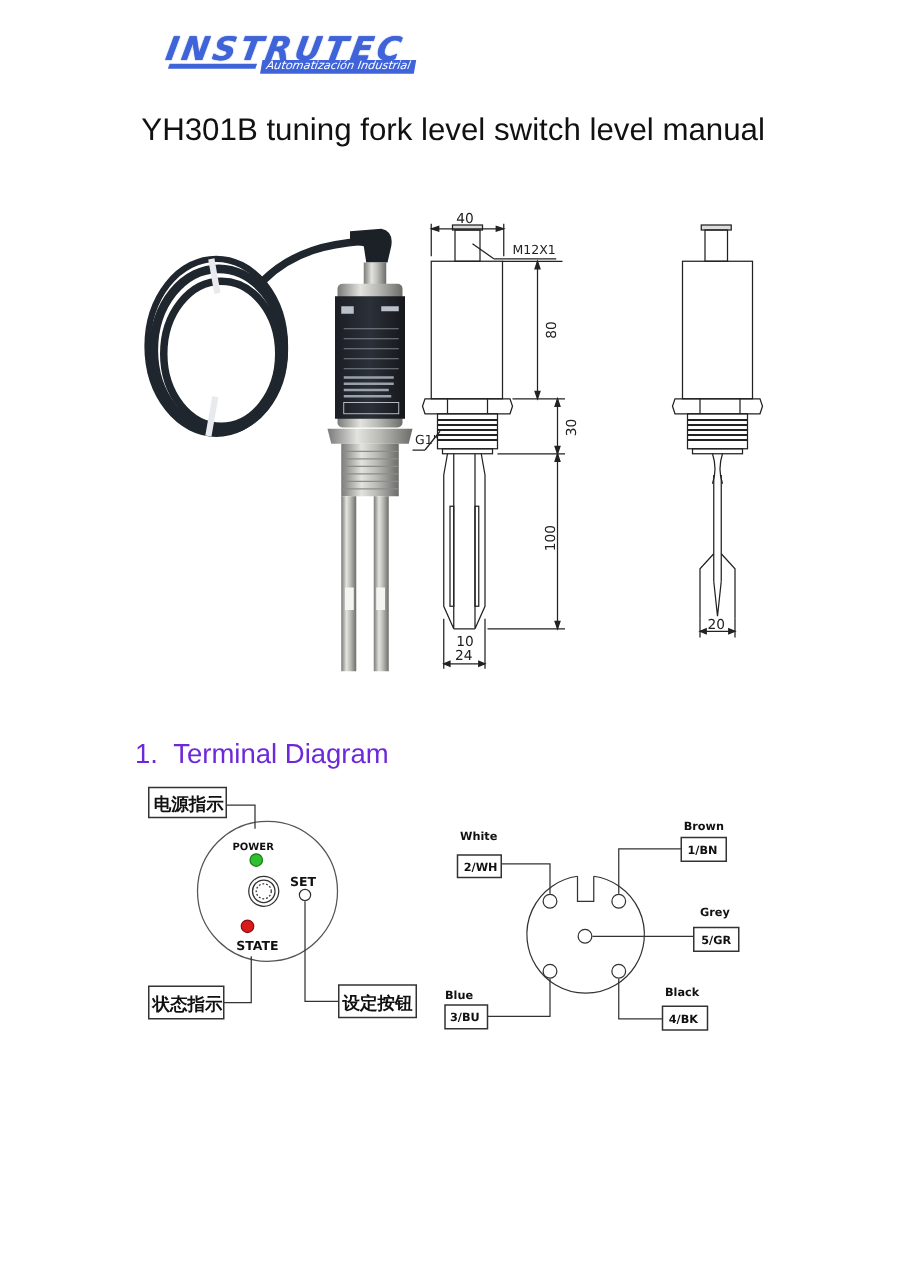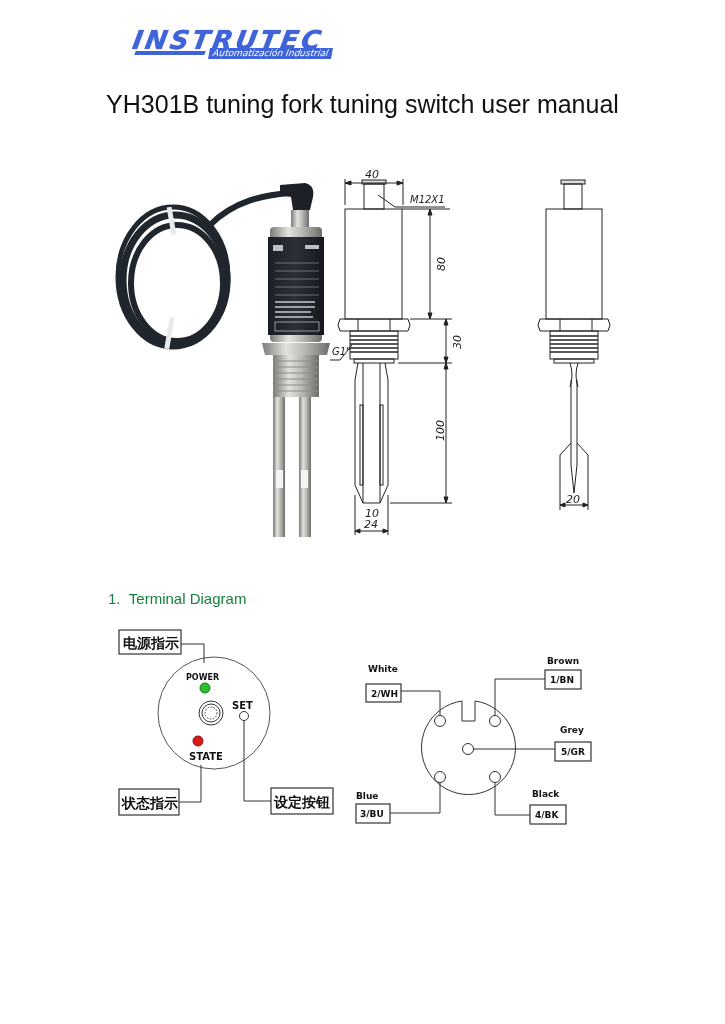--- a/index.html
+++ b/index.html
@@ -3,37 +3,37 @@
 <meta charset="utf-8">
 <style>
   html, body { margin: 0; padding: 0; background: #ffffff; }
   body { width: 725px; height: 1024px; position: relative; overflow: hidden; font-family: "Liberation Sans", sans-serif; color: #111; }
   .abs { position: absolute; }
   .logo { left: 133px; top: 27px; width: 230px; height: 34px; }
   .logo-text { position: absolute; left: 0; top: -2px; font-family: "DejaVu Sans", sans-serif; font-weight: 900; font-style: italic; font-size: 26px; letter-spacing: 3px; color: #3f63d8; transform: skewX(-10deg); text-shadow: 0 0 1px #2a4bc0; }
   .logo-bar { position: absolute; left: 2px; top: 24px; width: 70px; height: 4px; background: #3f63d8; transform: skewX(-20deg); }
   .logo-sub { position: absolute; left: 76px; top: 21px; font-family: "DejaVu Sans", sans-serif; font-style: italic; font-size: 9px; color: #fff; background: #3f63d8; padding: 0 4px; line-height: 11px; transform: skewX(-10deg); }
   .title { left: 0; width: 725px; top: 90px; text-align: center; font-family: "Liberation Sans", sans-serif; font-size: 25px; color: #111; }
-  .heading { left: 108px; top: 590px; font-size: 15px; color: #15803d; }
+  .heading { left: 108px; top: 590px; font-size: 22px; color: #6d28d9; }
   .photo { left: 115px; top: 165px; width: 225px; height: 375px; }
-  .drawing { left: 330px; top: 165px; width: 300px; height: 380px; font-style: italic; }
+  .drawing { left: 330px; top: 165px; width: 300px; height: 380px; }
   .front-panel { left: 104px; top: 625px; width: 240px; height: 200px; }
   .connector { left: 350px; top: 649px; width: 250px; height: 185px; }
   svg text { font-family: "DejaVu Sans", sans-serif; }
 </style>
 </head>
 <body>
 
 <div class="abs logo">
   <div class="logo-text">INSTRUTEC</div>
   <div class="logo-bar"></div>
   <div class="logo-sub">Automatización Industrial</div>
 </div>
 
-<div class="abs title">YH301B tuning fork tuning switch user manual</div>
+<div class="abs title">YH301B tuning fork level switch level manual</div>
 
 <div class="abs photo">
   <svg width="225" height="375" viewBox="0 0 225 375">
     <defs>
       <linearGradient id="steel" x1="0" x2="1">
         <stop offset="0" stop-color="#7a7a78"></stop>
         <stop offset="0.35" stop-color="#e2e2de"></stop>
         <stop offset="0.6" stop-color="#bdbdb8"></stop>
         <stop offset="1" stop-color="#6c6c6a"></stop>
       </linearGradient>

